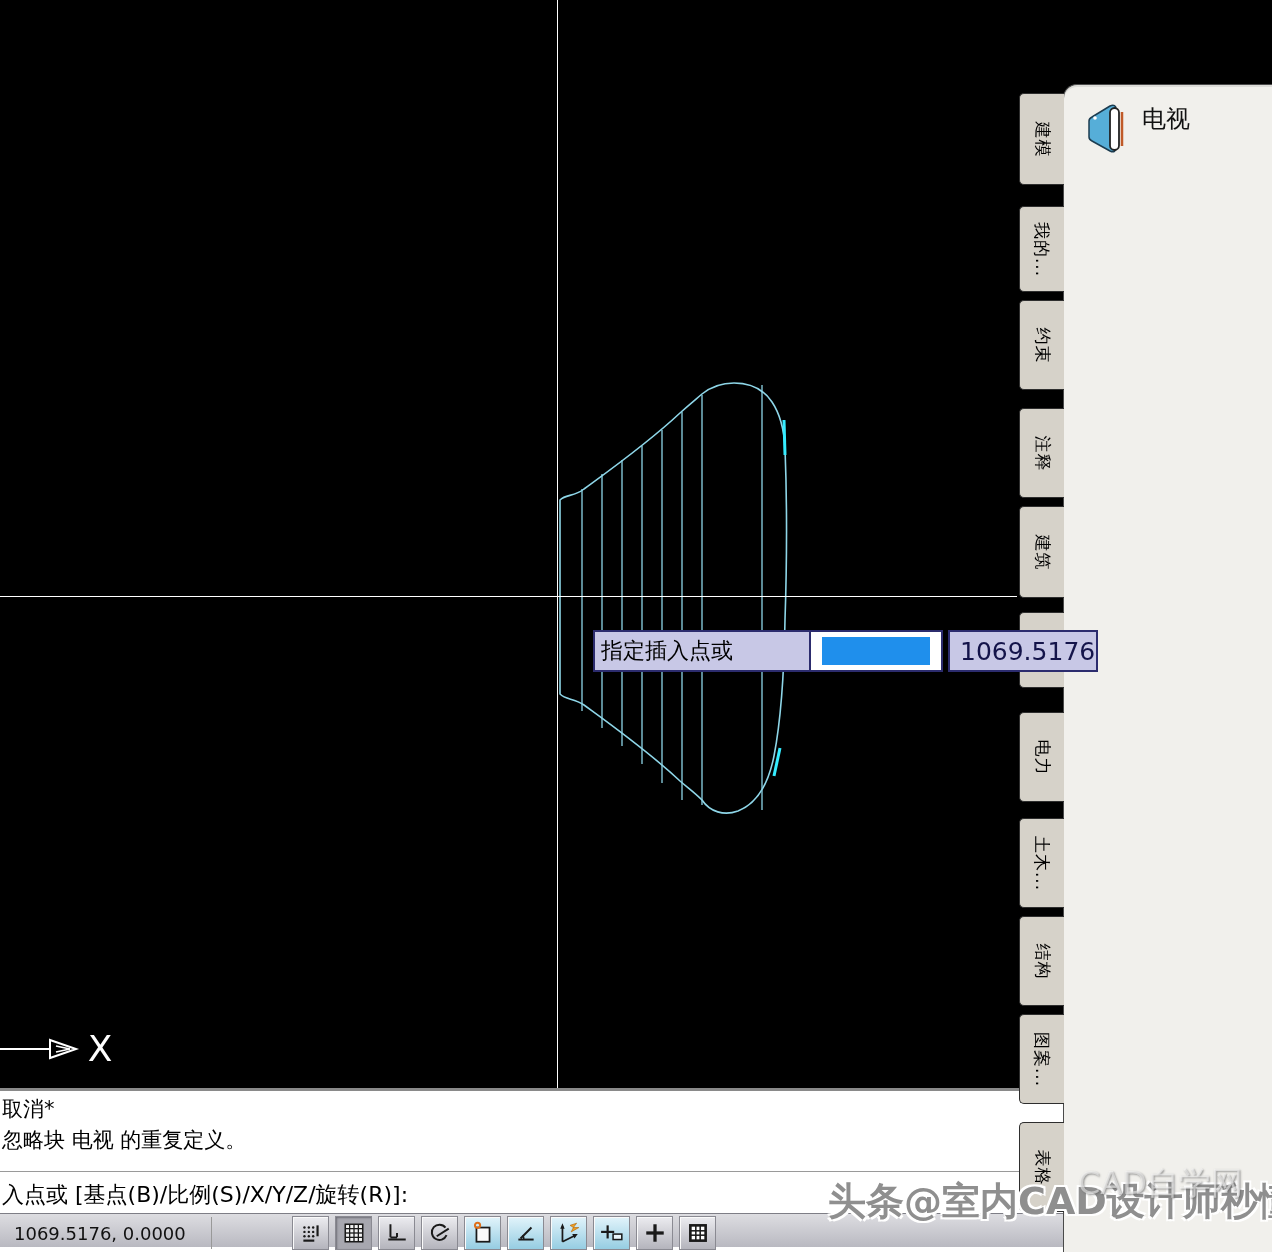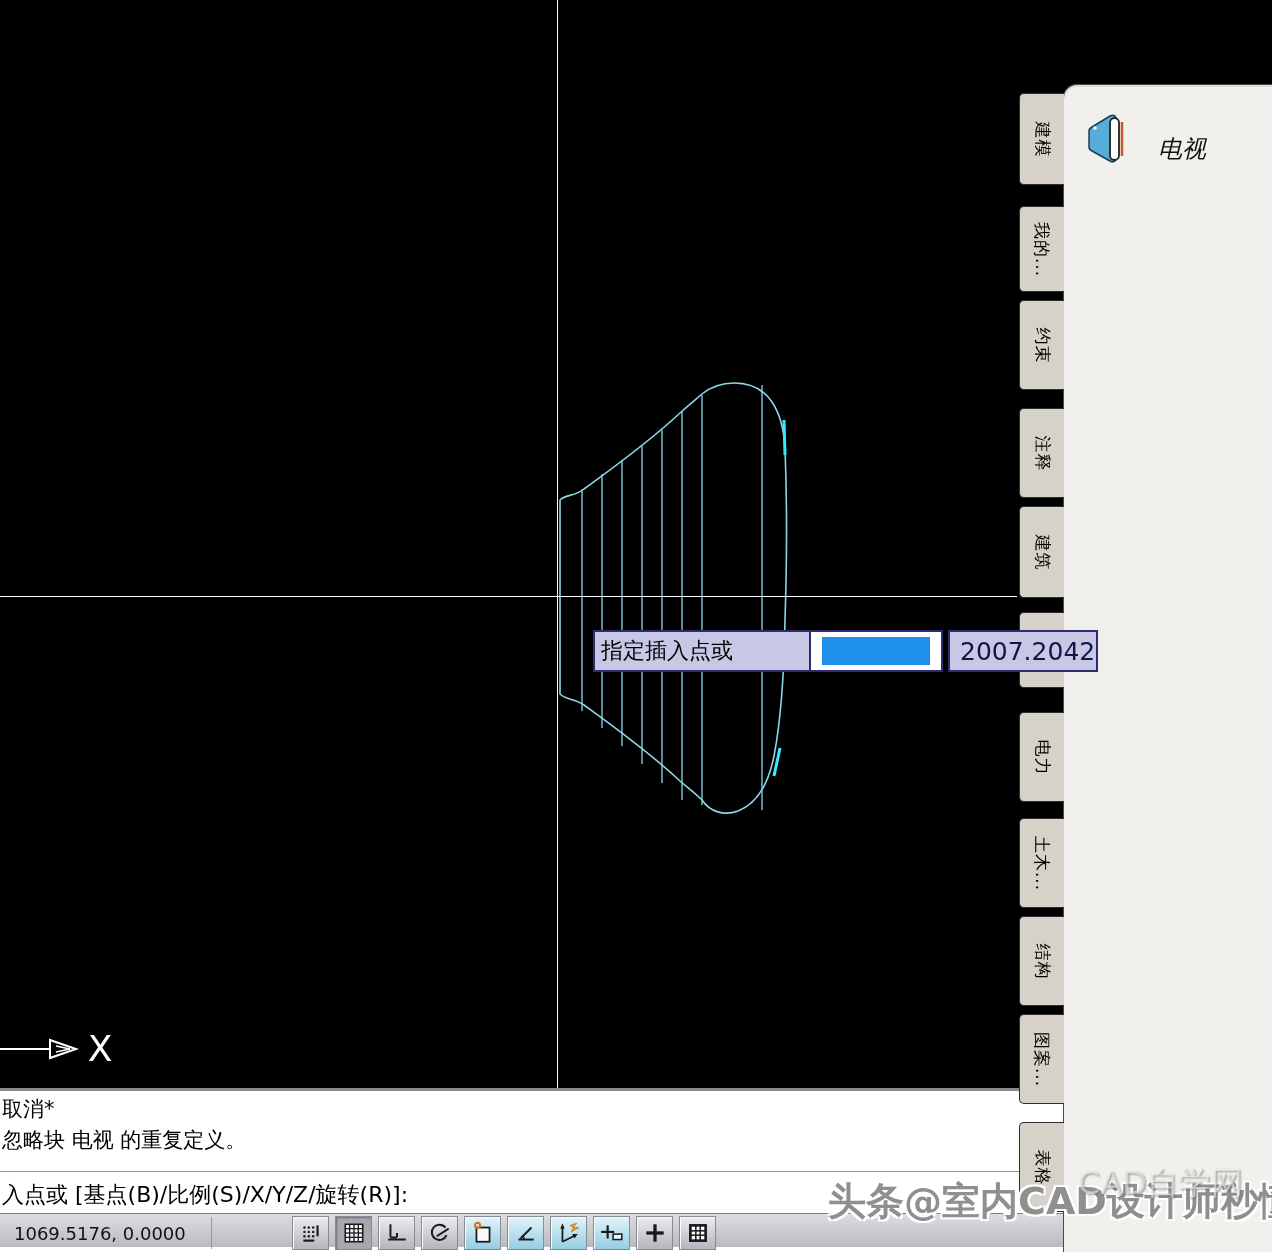--- a/index.html
+++ b/index.html
@@ -23,21 +23,21 @@
   #dyn-edit { left:809px; width:134px; background:#fff; justify-content:center; }
   #dyn-edit .selection { width:108px; height:28px; background:#1f8fec; }
   #dyn-value { left:948px; width:150px; font-size:25px; color:#14144a; justify-content:flex-start; padding-left:10px; }
 
   
   #palette-panel { position:absolute; left:1063px; top:84px; width:209px; height:1168px;
     background:#f1f0ec; border-left:1px solid #4a4a4a; border-top:1px solid #4a4a4a;
     border-top-left-radius:14px; z-index:20;
     box-shadow:inset 0 2px 0 #dcdcd8; }
   .palette-item { position:absolute; left:20px; top:18px; width:180px; height:62px;
-    display:flex; align-items:flex-end; gap:28px; cursor:default;font-style:italic; }
+    display:flex; align-items:flex-start; gap:12px; cursor:default; }
   .palette-item .label { font-size:24px; color:#111; }
   .tab { position:absolute; left:1019px; width:45px; background:#d6d2c9; border:1px solid #2e2e2e;
     border-right:none; border-radius:5px 0 0 5px; display:flex; align-items:center; justify-content:center;
     z-index:25; }
   .tab span { white-space:nowrap; transform:rotate(90deg); font-size:17px; color:#000; letter-spacing:1px; }
 
   
   #command-window { position:absolute; left:0; top:1088px; width:1063px; height:125px; background:#fff;
     border-top:3px solid #8a8a8a; z-index:10; }
   #cmd-history { padding:3px 0 0 2px; font-size:21px; color:#000; line-height:31px; }
@@ -111,21 +111,21 @@
         <line x1="7" y1="1" x2="7" y2="9" stroke="#14144a" stroke-width="2"></line>
         <polygon points="3,7 11,7 7,12" fill="#14144a"></polygon>
         <line x1="2" y1="14" x2="12" y2="14" stroke="#14144a" stroke-width="2"></line>
       </svg>
     </span>
   </div>
   <div class="dyn-box" id="dyn-edit">
     <span class="selection"></span>
   </div>
   <div class="dyn-box" id="dyn-value">
-    <span>2007.2042</span>
+    <span>1069.5176</span>
   </div>
 
   <div id="palette-panel">
     <div class="palette-item">
       <svg width="46" height="52" viewBox="0 0 46 52">
         <path d="M5,18 C5,16 6,15 8,14 L26,3 C30,1 32,3 32,6 L32,45 C32,48 30,50 26,48 L8,38 C6,37 5,36 5,34 Z" fill="#56aed8" stroke="#1c3c50" stroke-width="1.5"></path>
         <rect x="26" y="5" width="9" height="42" rx="4.5" fill="#fff" stroke="#222" stroke-width="1.8"></rect>
         <line x1="38" y1="9" x2="38" y2="43" stroke="#c05a28" stroke-width="2.5"></line>
         <circle cx="11" cy="15" r="1.8" fill="#fff"></circle>
       </svg>

